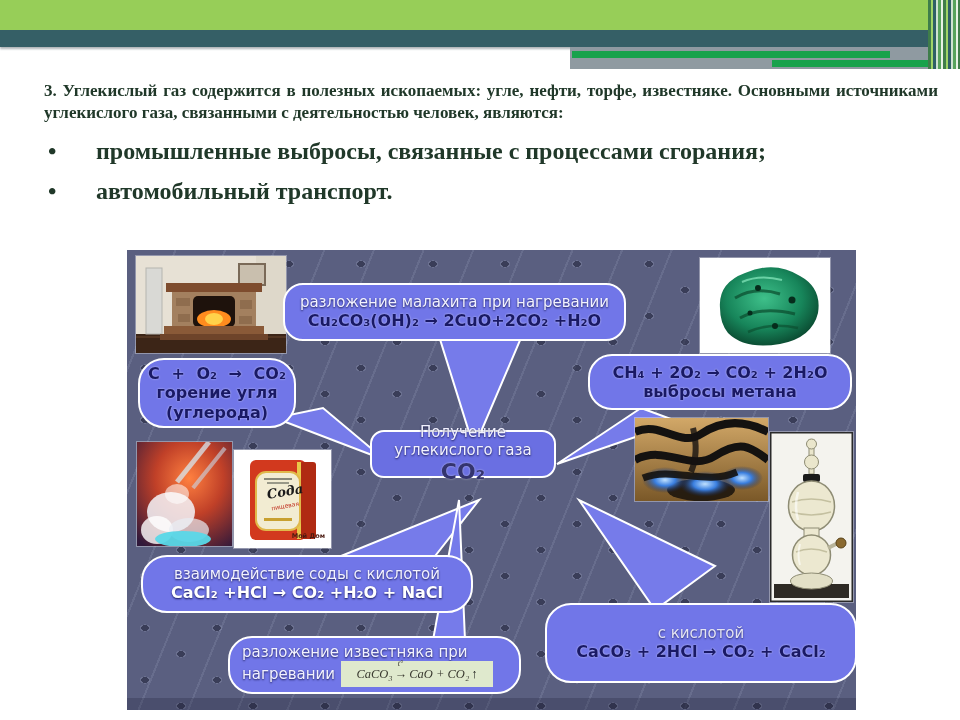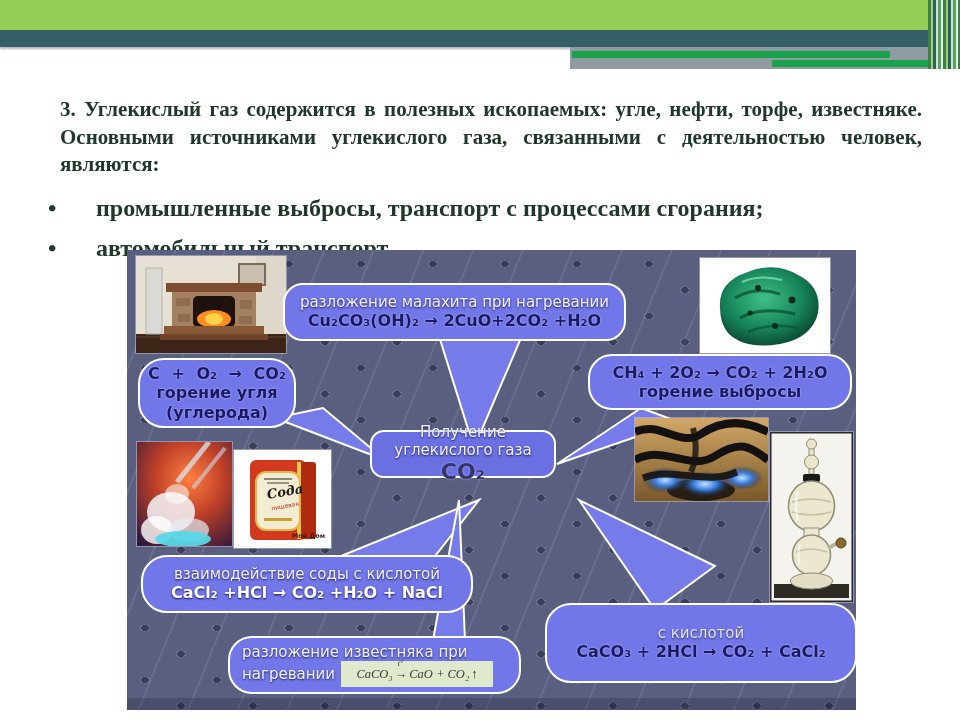--- a/index.html
+++ b/index.html
@@ -13,21 +13,21 @@
   .gray-band{position:absolute;left:570px;top:47px;width:390px;height:22px;background:#8f9aa1;}
   .stripeA{position:absolute;left:572px;top:51px;width:318px;height:7px;background:#18a24c;}
   .stripeB{position:absolute;left:772px;top:60px;width:172px;height:7px;background:#18a24c;}
   .corner-stripes{position:absolute;left:928px;top:0;width:32px;height:69px;
       background:repeating-linear-gradient(90deg,#3f7d4a 0 3px,#9fd468 3px 5px,#2e5f66 5px 8px,
                  #cfe2d2 8px 10px,#57a35c 10px 13px,#e8f2e6 13px 15px);}
 
   
   .text-block{position:absolute;left:44px;top:80px;width:894px;
       font-family:"Liberation Serif","DejaVu Serif",serif;color:#203829;}
-  .para{margin:16px;font-size:21px;line-height:1.32;text-align:justify;font-weight:600;}
+  .para{margin:0;font-size:17px;line-height:1.32;text-align:justify;font-weight:600;}
   .bullet-row{position:relative;margin-top:13px;padding-left:52px;font-size:24px;font-weight:600;}
   .bullet-mark{position:absolute;left:4px;top:0;}
 
   
   .panel{position:absolute;left:127px;top:250px;width:729px;height:460px;
       background-color:#5a5f80;
       background-image:
         radial-gradient(ellipse 7px 5px at 18px 14px, rgba(25,28,48,.5) 0 55%, rgba(150,155,185,.28) 56% 72%, transparent 73%),
         radial-gradient(ellipse 7px 5px at 54px 40px, rgba(25,28,48,.5) 0 55%, rgba(150,155,185,.28) 56% 72%, transparent 73%),
         repeating-linear-gradient(112deg, transparent 0 44px, rgba(200,210,235,.12) 44px 46px);
@@ -80,21 +80,21 @@
 <div class="bar-teal"></div>
 <div class="gray-band"></div>
 <div class="stripeA"></div>
 <div class="stripeB"></div>
 <div class="corner-stripes"></div>
 
 <div class="text-block">
   <p class="para">3. Углекислый газ содержится в полезных ископаемых: угле, нефти, торфе, известняке. Основными источниками углекислого газа, связанными с деятельностью человек, являются:</p>
   <div class="bullet-row">
     <span class="bullet-mark">•</span>
-    <span>промышленные выбросы, транспорт с процессами сгорания;</span>
+    <span>промышленные выбросы, связанные с процессами сгорания;</span>
   </div>
   <div class="bullet-row">
     <span class="bullet-mark">•</span>
     <span>автомобильный транспорт.</span>
   </div>
 </div>
 
 <div class="panel">
 
   <svg class="tails" viewBox="0 0 729 460">
@@ -239,21 +239,21 @@
   </div>
 
   <div class="bub" id="bub-coal">
     <div class="eq wide">C + O₂ → CO₂</div>
     <div class="eq" style="font-weight:600">горение угля</div>
     <div class="eq" style="font-weight:600">(углерода)</div>
   </div>
 
   <div class="bub" id="bub-methane">
     <div class="eq">CH₄ + 2O₂ → CO₂ + 2H₂O</div>
-    <div class="eq" style="font-weight:600">горение выбросы</div>
+    <div class="eq" style="font-weight:600">выбросы метана</div>
   </div>
 
   <div class="bub" id="node-center">
     <div class="cap">Получение</div>
     <div class="cap">углекислого газа</div>
     <div class="co2">CO₂</div>
   </div>
 
   <div class="bub" id="bub-soda">
     <div class="cap">взаимодействие соды с кислотой</div>

